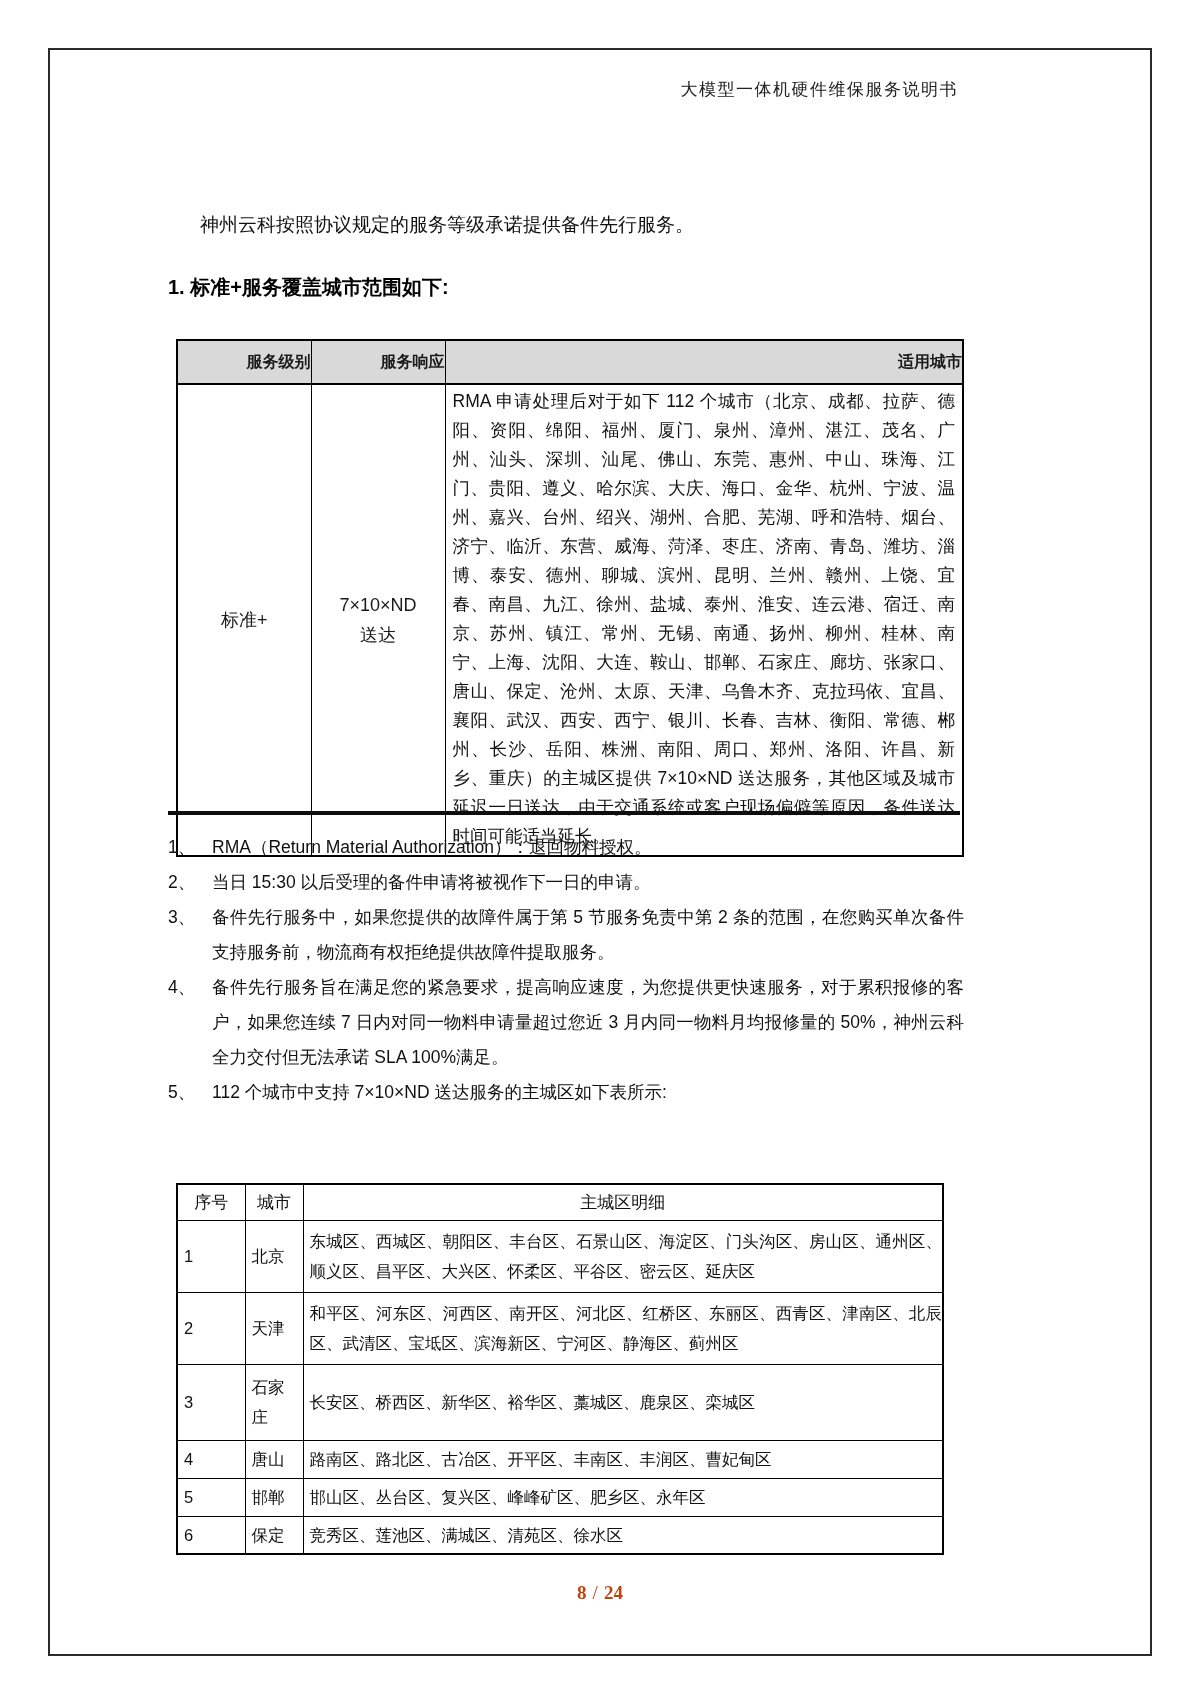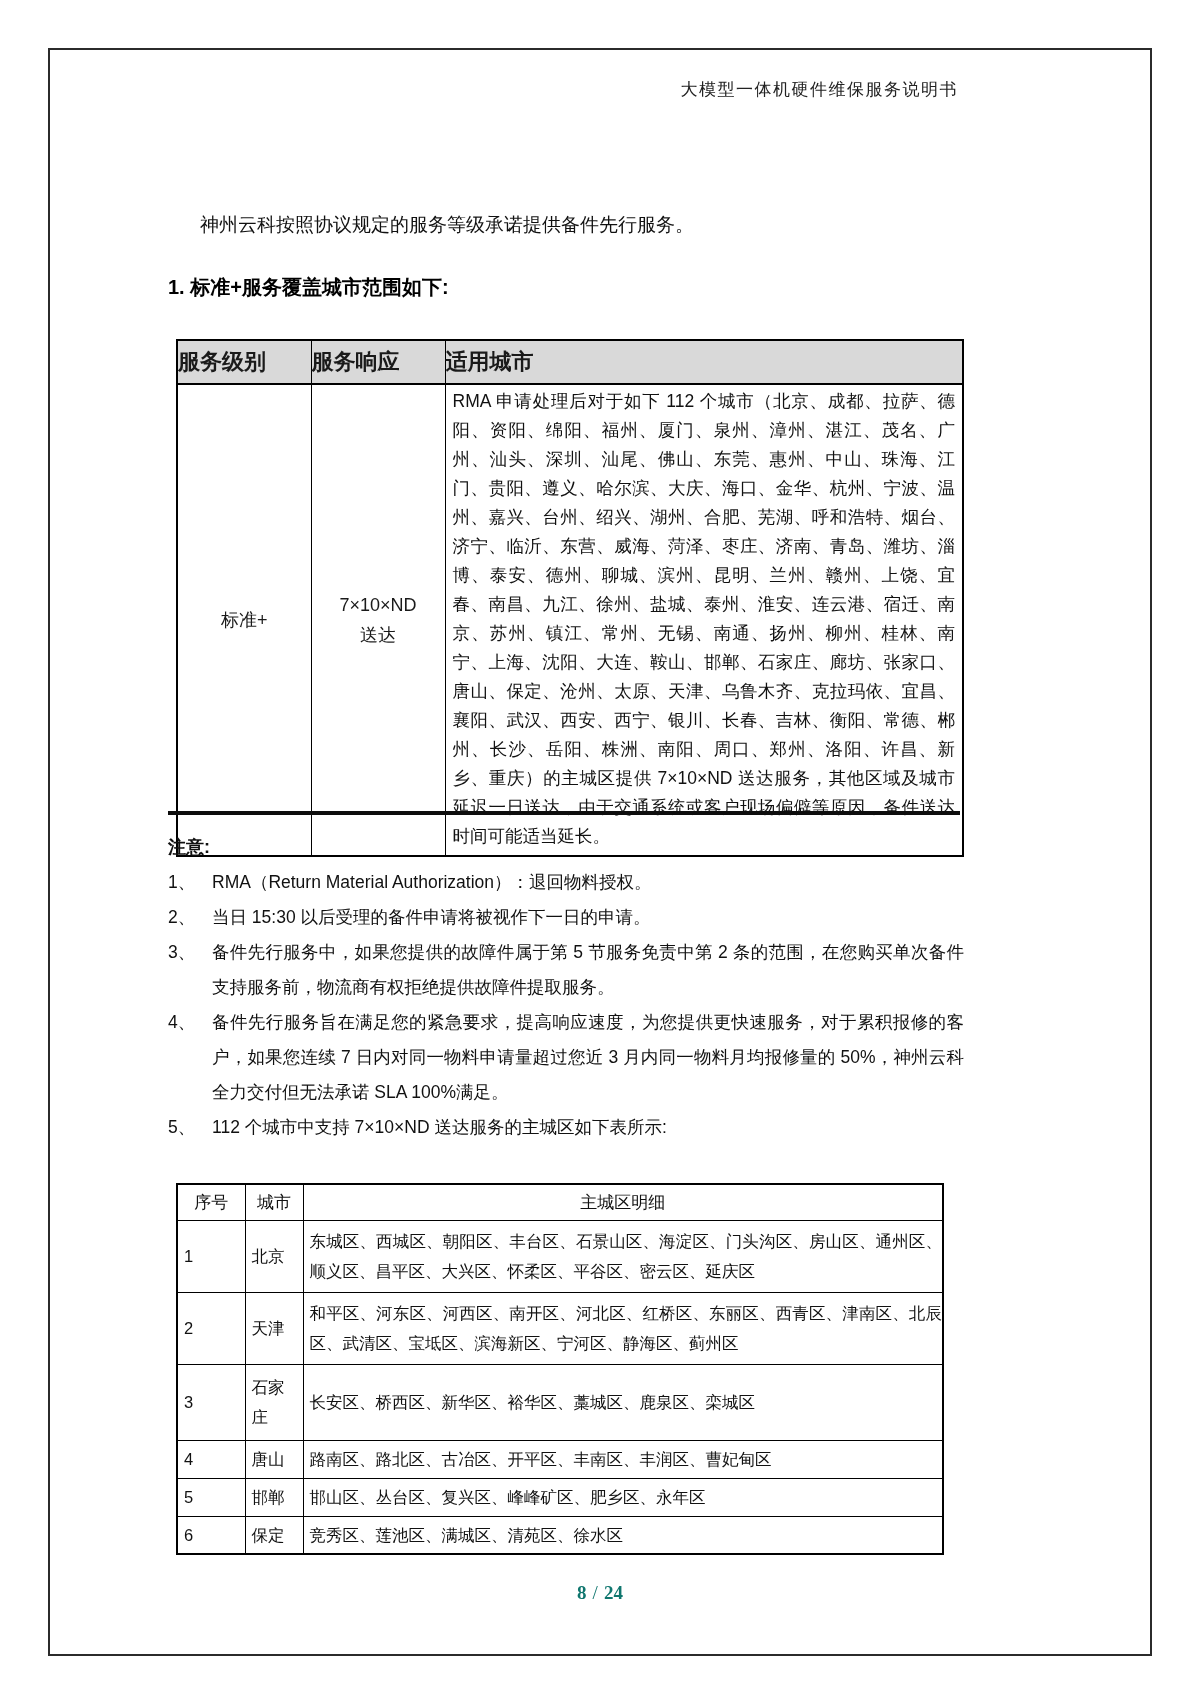--- a/index.html
+++ b/index.html
@@ -11,21 +11,21 @@
   .doc-header { position: absolute; top: 78px; right: 242px; font-family: "Liberation Serif", "DejaVu Serif", serif;
                 font-size: 17px; letter-spacing: 1.5px; color: #222; text-align: center; }
   .para { position: absolute; font-size: 19px; line-height: 30px; color: #111; }
   .para1 { top: 148px; left: 168px; width: 810px; }
   .para2 { top: 210px; left: 200px; width: 780px; }
   .sec-heading { position: absolute; top: 274px; left: 168px; font-size: 20px; font-weight: bold; color: #000; }
 
   table { border-collapse: collapse; table-layout: fixed; }
   .svc-table { position: absolute; top: 339px; left: 176px; width: 786px; border: 2px solid #000; }
   .svc-table th { background: #d9d9d9; border: 1px solid #000; border-bottom: 2px solid #000;
-                  height: 44px; font-size: 22px; font-weight: bold; text-align: left; vertical-align: middle; }
+                  height: 44px; font-size: 16px; font-weight: bold; text-align: right; vertical-align: middle; }
   .svc-table td { border: 1px solid #000; vertical-align: middle; }
   .svc-table .col1 { width: 134px; }
   .svc-table .col2 { width: 134px; }
   .svc-table .col3 { width: 518px; }
   .svc-row td { height: 407px; }
   .svc-center { text-align: center; font-size: 18px; line-height: 30px; }
   .cities-cell { vertical-align: top !important; padding: 2px 7px 4px 7px; font-size: 17.5px;
                  line-height: 29px; text-align: justify; color: #111; }
 
   .thick-rule { position: absolute; top: 811px; left: 168px; width: 792px; height: 4px; background: #0d0d0d; }
@@ -42,21 +42,21 @@
                    text-align: center; vertical-align: middle; }
   .dist-table td { border: 1px solid #000; vertical-align: middle; padding: 3px 4px 3px 6px; line-height: 30px; }
   .dist-table .cno  { width: 68px; }
   .dist-table .ccity{ width: 58px; }
   .dist-table td.districts { text-align: justify; padding-right: 0; }
   .row-tall td { height: 72px; }
   .row-xtall td { height: 76px; }
   .row-short td { height: 38px; }
 
   .footer { position: absolute; top: 1582px; left: 0; width: 1200px; text-align: center;
-            font-family: "Liberation Serif", "DejaVu Serif", serif; font-size: 19px; font-weight: bold; color: #0f766e; }
+            font-family: "Liberation Serif", "DejaVu Serif", serif; font-size: 19px; font-weight: bold; color: #c2410c; }
   .footer .sep { font-weight: normal; padding: 0 6px; }
 </style>
 </head>
 <body>
 
 <div class="page">
   <div class="page-border"></div>
 
   <div class="doc-header">大模型一体机硬件维保服务说明书</div>
 
@@ -85,21 +85,20 @@
           <div>送达</div>
         </td>
         <td class="cities-cell">RMA 申请处理后对于如下 112 个城市（北京、成都、拉萨、德阳、资阳、绵阳、福州、厦门、泉州、漳州、湛江、茂名、广州、汕头、深圳、汕尾、佛山、东莞、惠州、中山、珠海、江门、贵阳、遵义、哈尔滨、大庆、海口、金华、杭州、宁波、温州、嘉兴、台州、绍兴、湖州、合肥、芜湖、呼和浩特、烟台、济宁、临沂、东营、威海、菏泽、枣庄、济南、青岛、潍坊、淄博、泰安、德州、聊城、滨州、昆明、兰州、赣州、上饶、宜春、南昌、九江、徐州、盐城、泰州、淮安、连云港、宿迁、南京、苏州、镇江、常州、无锡、南通、扬州、柳州、桂林、南宁、上海、沈阳、大连、鞍山、邯郸、石家庄、廊坊、张家口、唐山、保定、沧州、太原、天津、乌鲁木齐、克拉玛依、宜昌、襄阳、武汉、西安、西宁、银川、长春、吉林、衡阳、常德、郴州、长沙、岳阳、株洲、南阳、周口、郑州、洛阳、许昌、新乡、重庆）的主城区提供 7×10×ND 送达服务，其他区域及城市延迟一日送达，由于交通系统或客户现场偏僻等原因，备件送达时间可能适当延长。</td>
       </tr>
     </tbody>
   </table>
 
   <div class="thick-rule"></div>
 
   <div class="notes">
-    <div class="notes-title">注意:</div>
     <div class="note-item">
       <span class="note-num">1、</span>
       <span class="note-text">RMA（Return Material Authorization）：退回物料授权。</span>
     </div>
     <div class="note-item">
       <span class="note-num">2、</span>
       <span class="note-text">当日 15:30 以后受理的备件申请将被视作下一日的申请。</span>
     </div>
     <div class="note-item">
       <span class="note-num">3、</span>

